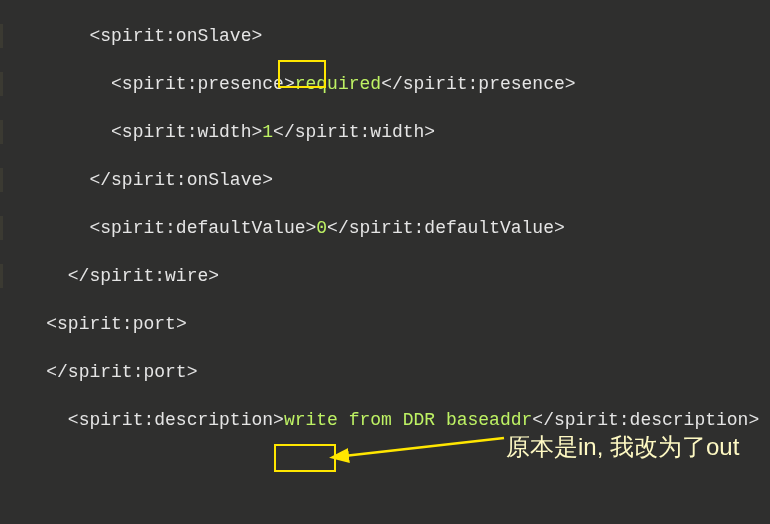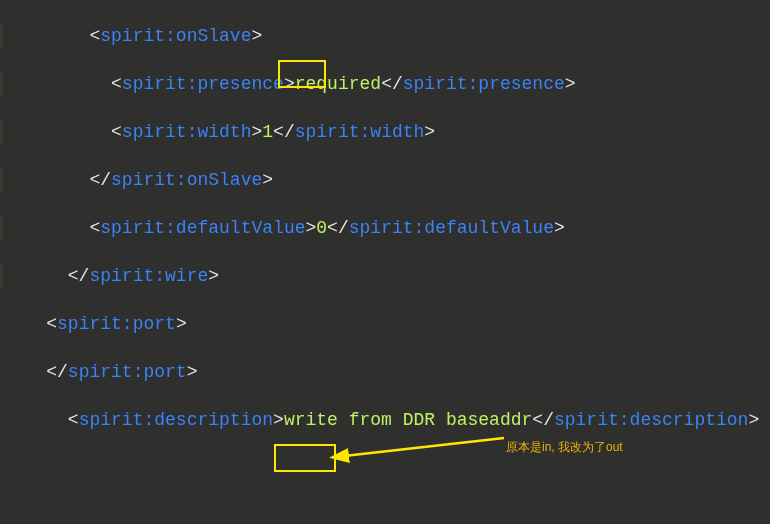--- a/index.html
+++ b/index.html
@@ -21,21 +21,21 @@
     margin: 0;
     position: relative;
   }
   .line {
     position: relative;
     border-left: 3px solid transparent;
   }
   .line.bar {
     border-left: 3px solid #3b3a32;
   }
-  .tag { color: #3b82f6; }   
+  .tag { color: #e5e5e5; }   
   .br  { color: #e6e6e6; }   
   .txt { color: #bef264; }   
   .u   { }
   .box1, .box2 {
     position: absolute;
     border: 2px solid #ffe600;
     box-sizing: border-box;
     background: rgba(255,230,0,0);
   }
   .box1 {
@@ -56,23 +56,23 @@
     top: 428px;
     width: 175px;
     height: 40px;
     overflow: visible;
     pointer-events:none;
   }
   .note {
     position: absolute;
     left: 506px;
     top: 435px;
-    color: #eab308;
+    color: #fef9c3;
     font-family: "Microsoft YaHei", "SimHei", sans-serif;
-    font-size: 12px;
+    font-size: 24px;
     white-space: nowrap;
   }
   .pad { display:inline-block; }
 </style>
 </head>
 <body>
 
 <div class="code">
 <div class="line bar"><span class="pad">        </span><span class="br">&lt;</span><span class="tag"><span>spirit</span>:<span>onSlave</span></span><span class="br">&gt;</span></div>
 <div class="line bar"><span class="pad">          </span><span class="br">&lt;</span><span class="tag"><span>spirit</span>:<span>presence</span></span><span class="br">&gt;</span><span class="txt">required</span><span class="br">&lt;/</span><span class="tag"><span>spirit</span>:<span>presence</span></span><span class="br">&gt;</span></div>

